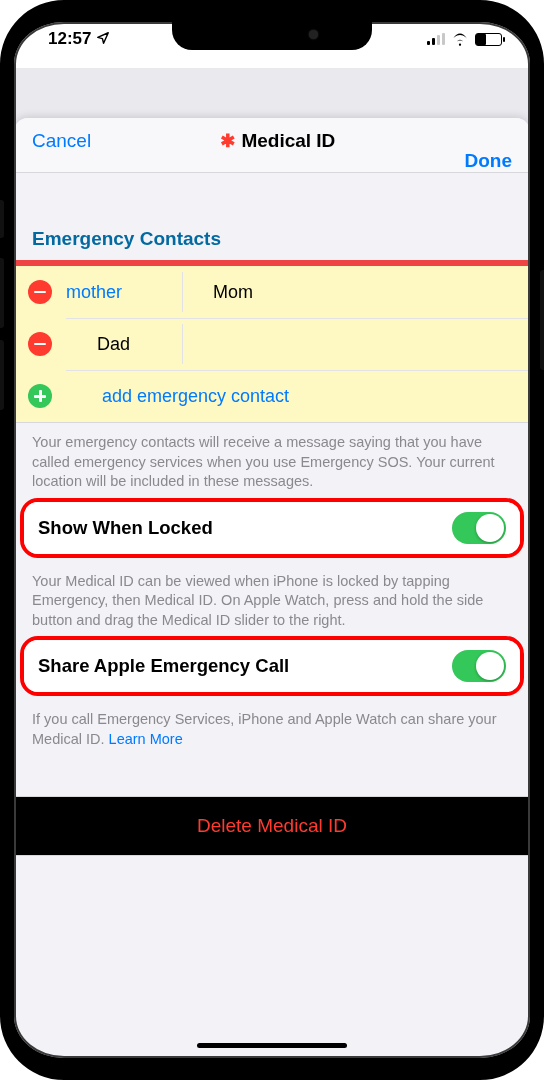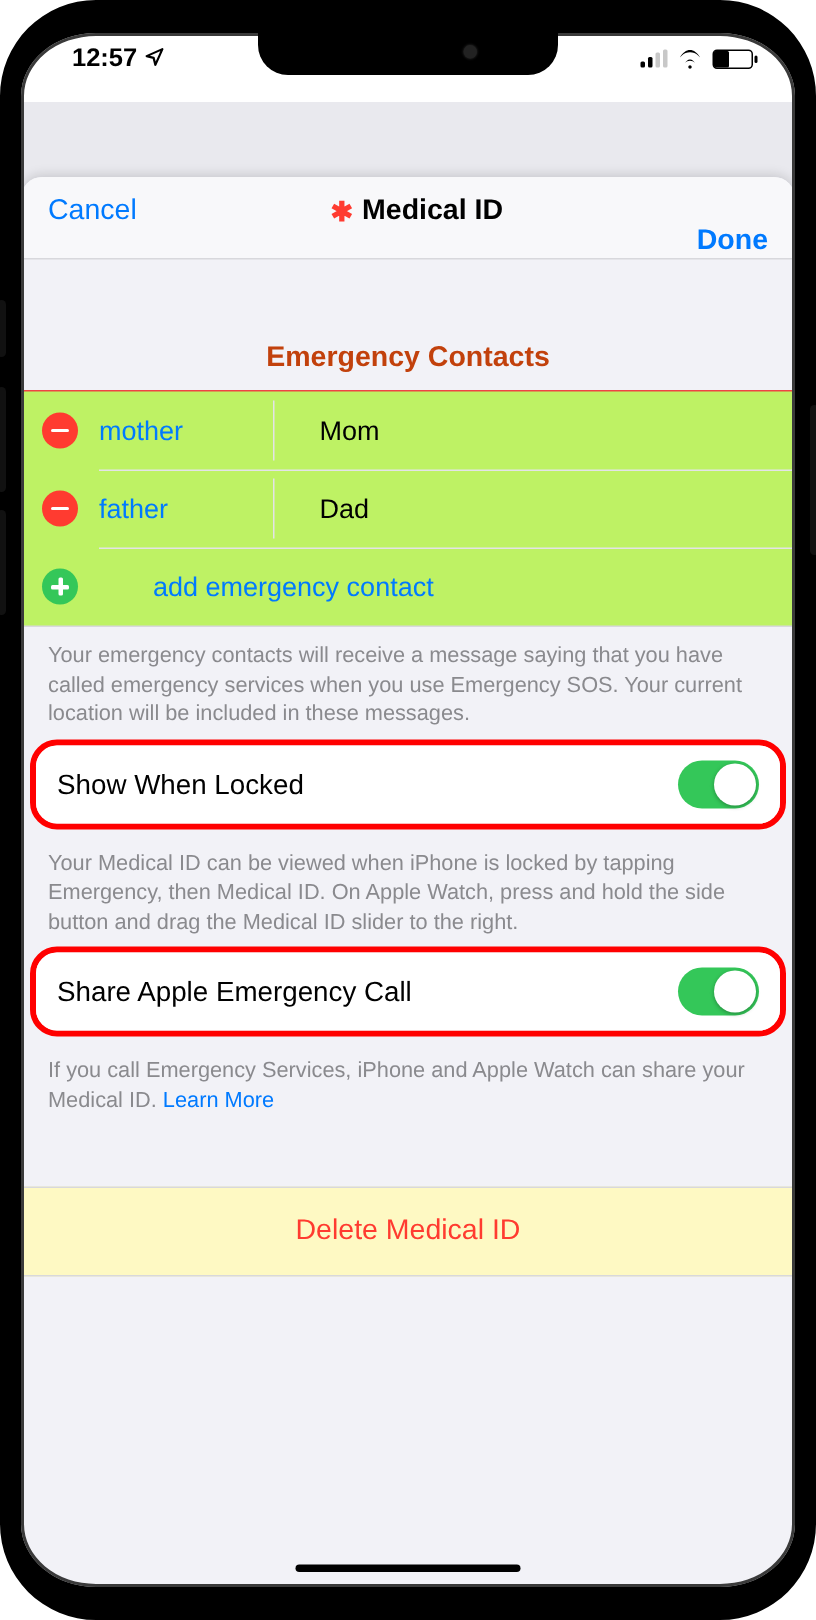--- a/index.html
+++ b/index.html
@@ -108,51 +108,50 @@
     .hdr-btn.done { font-weight: 600; margin-top: 20px; }
     .hdr-title { display: flex; align-items: center; gap: 6px; font-weight: 600; color:#000; font-size: 19px; }
     .star-icon { color: #ff3b30; font-size: 18px; line-height: 1; }
 
     .content { flex: 1; overflow-y: auto; }
     .blank-area { height: 30px; background: #f2f2f7; position: relative; }
     .blank-area::before { content:''; position:absolute; left:0; right:0; top:0; height:1px; background:#d8d8dc; }
     .section-title {
       font-size: 19px;
       font-weight: 700;
-      color: #c2410c;
+      color: #0369a1;
       padding: 26px 18px 10px;
-      text-align: center;
-    }
-    .cell-group { background: #bef264; border-top:1px solid #ef4444; border-bottom:1px solid #d8d8dc; }
+    }
+    .cell-group { background: #fef9c3; border-top:6px solid #ef4444; border-bottom:1px solid #d8d8dc; }
     .cell { display: flex; align-items: center; min-height: 52px; padding: 0 14px; position: relative; }
     .cell + .cell::before { content:''; position:absolute; left:52px; right:0; top:0; height:1px; background:#e3e3e7; }
     .contact-cell::after { content:''; position:absolute; top:6px; bottom:6px; left:168px; width:1px; background:#e3e3e7; }
     .circle-btn { width:24px; height:24px; border-radius:50%; display:flex; align-items:center; justify-content:center; color:#fff; font-weight:700; font-size:18px; margin-right:14px; flex-shrink:0; }
     .circle-red { background:#ff3b30; }
     .circle-green { background:#34c759; }
     .minus { width:12px; height:2.5px; background:#fff; border-radius:1px; }
     .plus { position:relative; width:12px; height:12px; }
     .plus::before,.plus::after { content:''; position:absolute; background:#fff; border-radius:1px; }
     .plus::before { left:5px; top:0; width:2.5px; height:12px; }
     .plus::after { top:5px; left:0; height:2.5px; width:12px; }
     .rel-label { color:#007aff; font-size:18px; width:116px; }
     .name-label { color:#000; font-size:18px; padding-left:14px;margin-left:17px;}
     .add-label { color:#007aff; font-size:18px;margin-left:36px; }
     .footer-text { color:#8a8a8e; font-size:14.5px; line-height:1.35; padding:10px 18px 2px; }
     .footer-text .link { color:#007aff; }
 
-    .toggle-cell { display:flex; align-items:center; justify-content:space-between; padding:0 14px; min-height:52px; background:#fff; }
+    .toggle-cell { display:flex; align-items:center; justify-content:space-between; padding:0 14px; min-height:52px; background:#fff;font-weight:bold; }
     .toggle-label { font-size:18.5px; color:#000; }
     .toggle { width:54px; height:32px; background:#34c759; border-radius:16px; position:relative; }
     .toggle::after { content:''; position:absolute; right:2px; top:2px; width:28px; height:28px; background:#fff; border-radius:50%; box-shadow:0 1px 3px rgba(0,0,0,.3); }
 
     .highlight { border:4px solid #ff0000; border-radius:18px; margin:4px 6px; }
     .highlight .toggle-cell { border-radius:14px; }
 
-    .delete-btn { background:#fef9c3; text-align:center; padding:18px 0; color:#ff3b30; font-size:19px; margin-top:44px; border-top:1px solid #d8d8dc; border-bottom:1px solid #d8d8dc; }
+    .delete-btn { background:#000000; text-align:center; padding:18px 0; color:#ff3b30; font-size:19px; margin-top:44px; border-top:1px solid #d8d8dc; border-bottom:1px solid #d8d8dc; }
 
     .home-indicator { position:absolute; bottom:10px; left:50%; transform:translateX(-50%); width:150px; height:5px; background:#000; border-radius:3px; z-index:6; }
   </style>
 </head>
 <body>
 
 <div class="side-btn side-left-1"></div>
 <div class="side-btn side-left-2"></div>
 <div class="side-btn side-left-3"></div>
 <div class="side-btn side-right"></div>
@@ -208,21 +207,20 @@
           <div class="circle-btn circle-red">
               <div class="minus"></div>
             </div>
           <span class="rel-label">mother</span>
           <span class="name-label">Mom</span>
         </div>
         <div class="cell contact-cell">
           <div class="circle-btn circle-red">
               <div class="minus"></div>
             </div>
-          <span class="rel-label">father</span>
           <span class="name-label">Dad</span>
         </div>
         <div class="cell">
           <div class="circle-btn circle-green">
               <div class="plus"></div>
             </div>
           <span class="add-label">add emergency contact</span>
         </div>
       </div>
       <div class="footer-text">Your emergency contacts will receive a message saying that you have called emergency services when you use Emergency SOS. Your current location will be included in these messages.</div>

